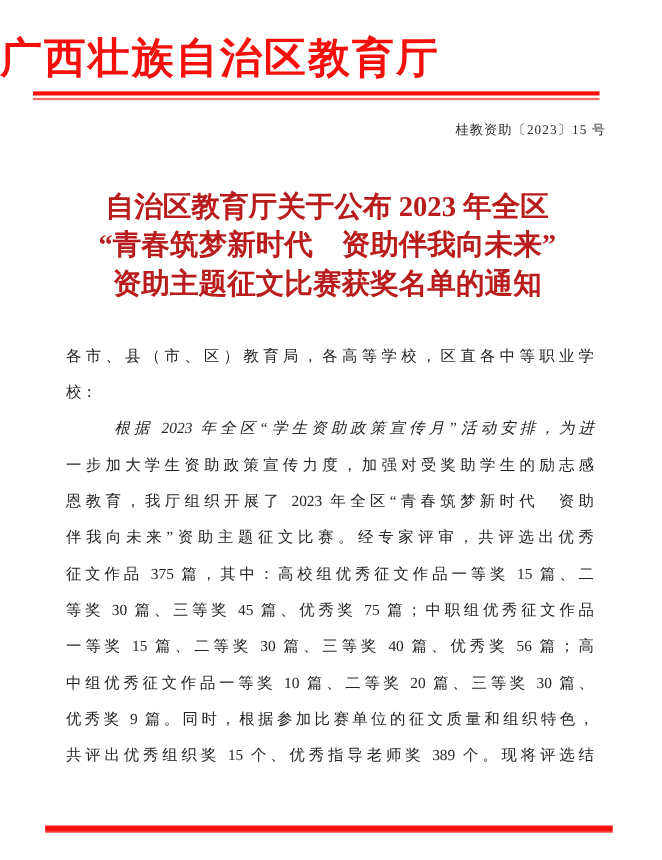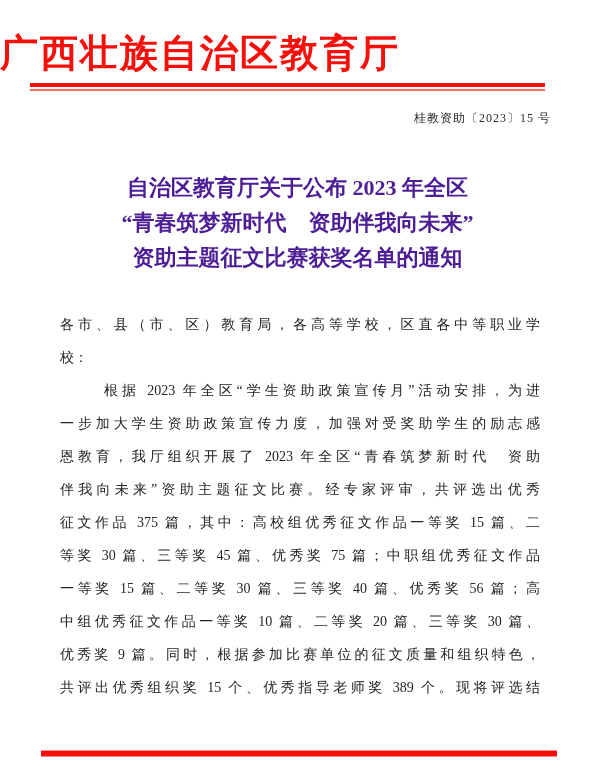--- a/index.html
+++ b/index.html
@@ -61,23 +61,23 @@
     line-height: 26px;
     white-space: nowrap;
   }
   
   .doc-title {
     position: absolute;
     top: 170px;
     left: 25px;
     width: 545px;
     text-align: center;
-    color: #4c1d95;
+    color: #b91c1c;
     font-weight: bold;
-    font-size: 22px;
+    font-size: 26px;
   }
   .title-line {
     height: 35px;
     line-height: 35px;
     white-space: nowrap;
   }
   
   .doc-body {
     position: absolute;
     top: 308px;
@@ -89,20 +89,21 @@
   .body-line {
     height: 33px;
     line-height: 33px;
   }
   .body-line.just {
     text-align: justify;
     text-align-last: justify;
   }
   .body-line.ind {
     padding-left: 44px;
+    font-style: italic;
   }
   
   .rule-bottom {
     position: absolute;
     top: 750px;
     left: 41px;
     width: 516px;
     height: 4.5px;
     background: #f6100c;
     border-top: 1.5px solid #fb8a86;

